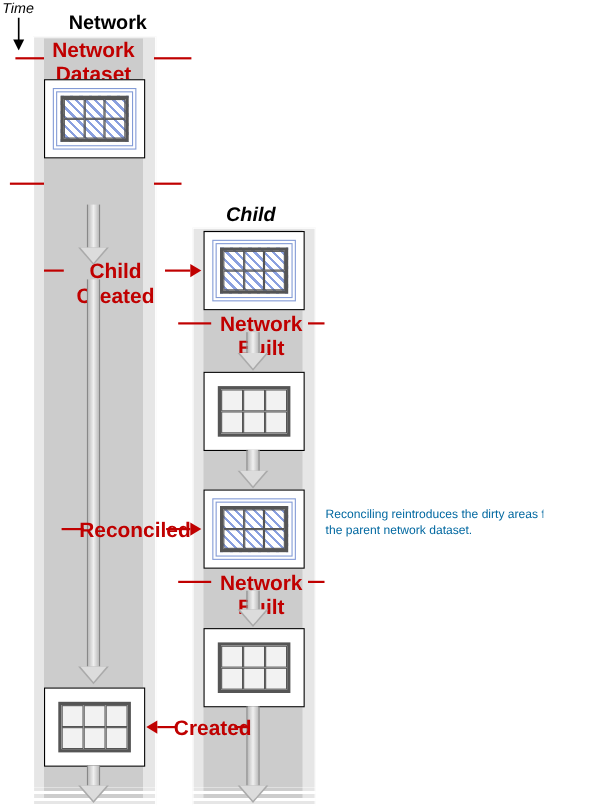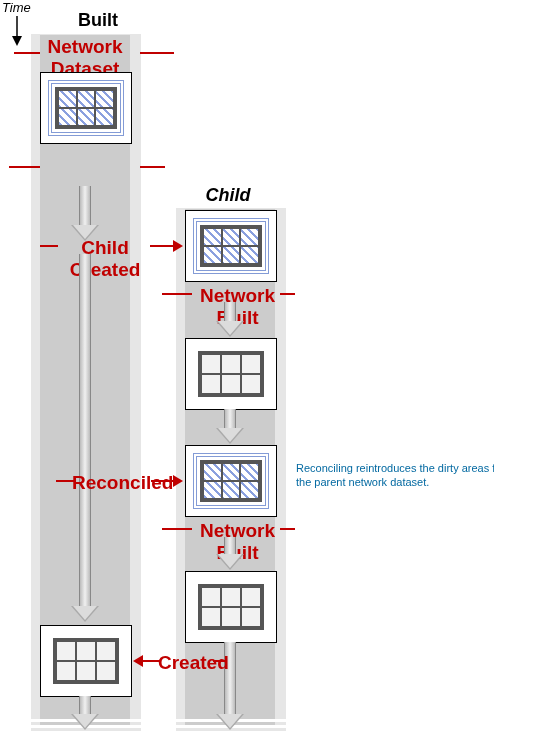--- a/index.html
+++ b/index.html
@@ -173,21 +173,21 @@
 </head>
 <body>
 <div id="stage">
 
 <div class="time-label" style="left:2px; top:0px;">Time</div>
 <svg class="time-arrow" style="left:10px; top:16px; width:14px; height:30px;" viewBox="0 0 14 30">
   <line x1="7" y1="0" x2="7" y2="22" stroke="#000" stroke-width="1.5"></line>
   <polygon points="7,30 2,20 12,20" fill="#000"></polygon>
 </svg>
 
-<div class="col-head" style="left:48px; top:10px; width:100px;">Built</div>
+<div class="col-head" style="left:48px; top:10px; width:100px;">Network</div>
 <div class="col-head" style="left:178px; top:185px; width:100px;font-style:italic;">Child</div>
 
 <div class="lane-outer" style="left:30px; top:33px; width:110px; height:697px;"></div>
 <div class="lane-inner" style="left:40px; top:35px; width:90px; height:693px;"></div>
 
 <div class="lane-outer" style="left:175px; top:207px; width:110px; height:523px;"></div>
 <div class="lane-inner" style="left:185px; top:209px; width:90px; height:519px;"></div>
 
 <div class="lane-fade" style="left:30px; top:716px; width:112px; height:17px;"></div>
 <div class="lane-fade" style="left:175px; top:716px; width:112px; height:17px;"></div>

